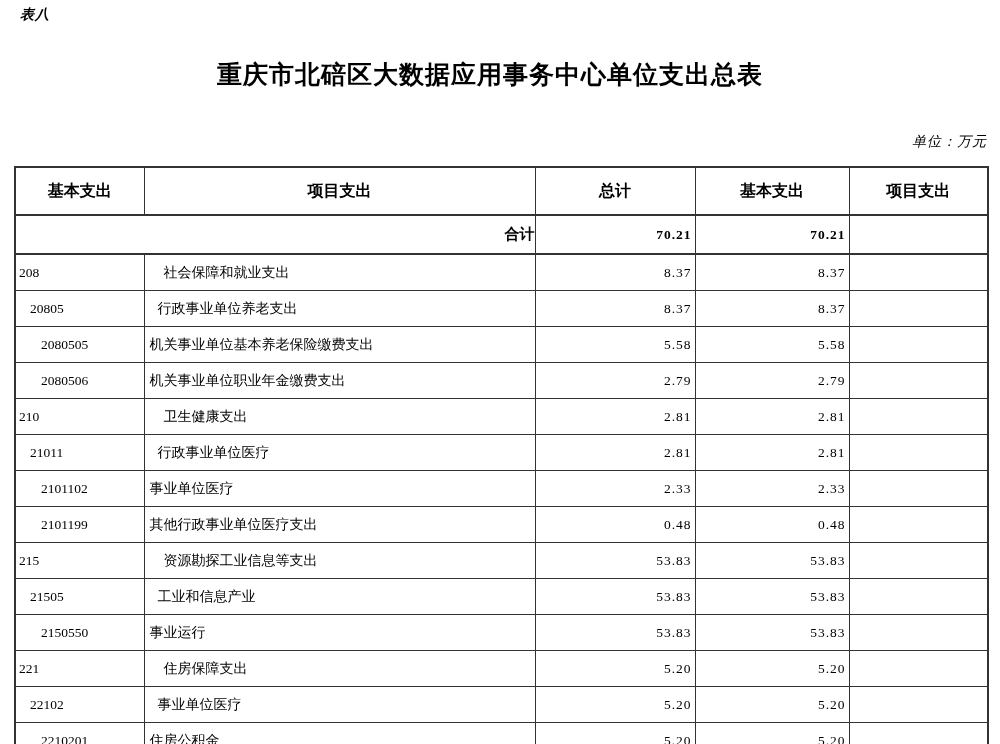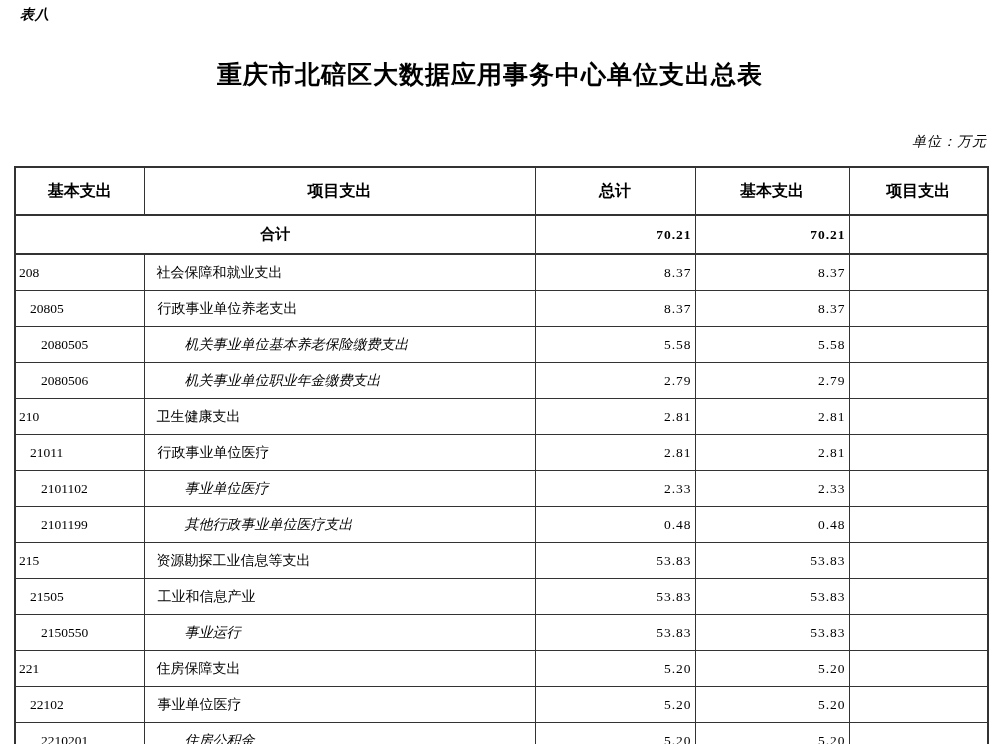--- a/index.html
+++ b/index.html
@@ -57,27 +57,27 @@
     font-weight: bold;
     text-align: center;
     border-bottom-width: 2px;
   }
   .budget tr.total-row td {
     height: 37px;
     font-weight: bold;
     border-bottom-width: 2px;
   }
   .budget tbody td { height: 35px; font-size: 14px; }
-  .budget td.cell-total-label { text-align: center; font-size: 15px; margin-left: 35px; }
+  .budget td.cell-total-label { text-align: right; font-size: 15px; margin-left: 35px; }
   .budget td.code { text-align: left; padding-left: 3px; font-size: 13.5px; }
   .budget td.code.lv2 { padding-left: 14px; }
   .budget td.code.lv3 { padding-left: 25px; }
-  .budget td.name { text-align: left; padding-left: 12px; }
+  .budget td.name { text-align: left; padding-left: 19px; }
   .budget td.name.lv2 { padding-left: 13px; }
-  .budget td.name.lv3 { padding-left: 40px; font-style: italic; }
+  .budget td.name.lv3 { padding-left: 5px; }
   .budget td.num {
     text-align: right;
     padding-right: 3px;
     font-size: 13.5px;
     letter-spacing: 1px;
   }
 </style>
 </head>
 <body>
 

